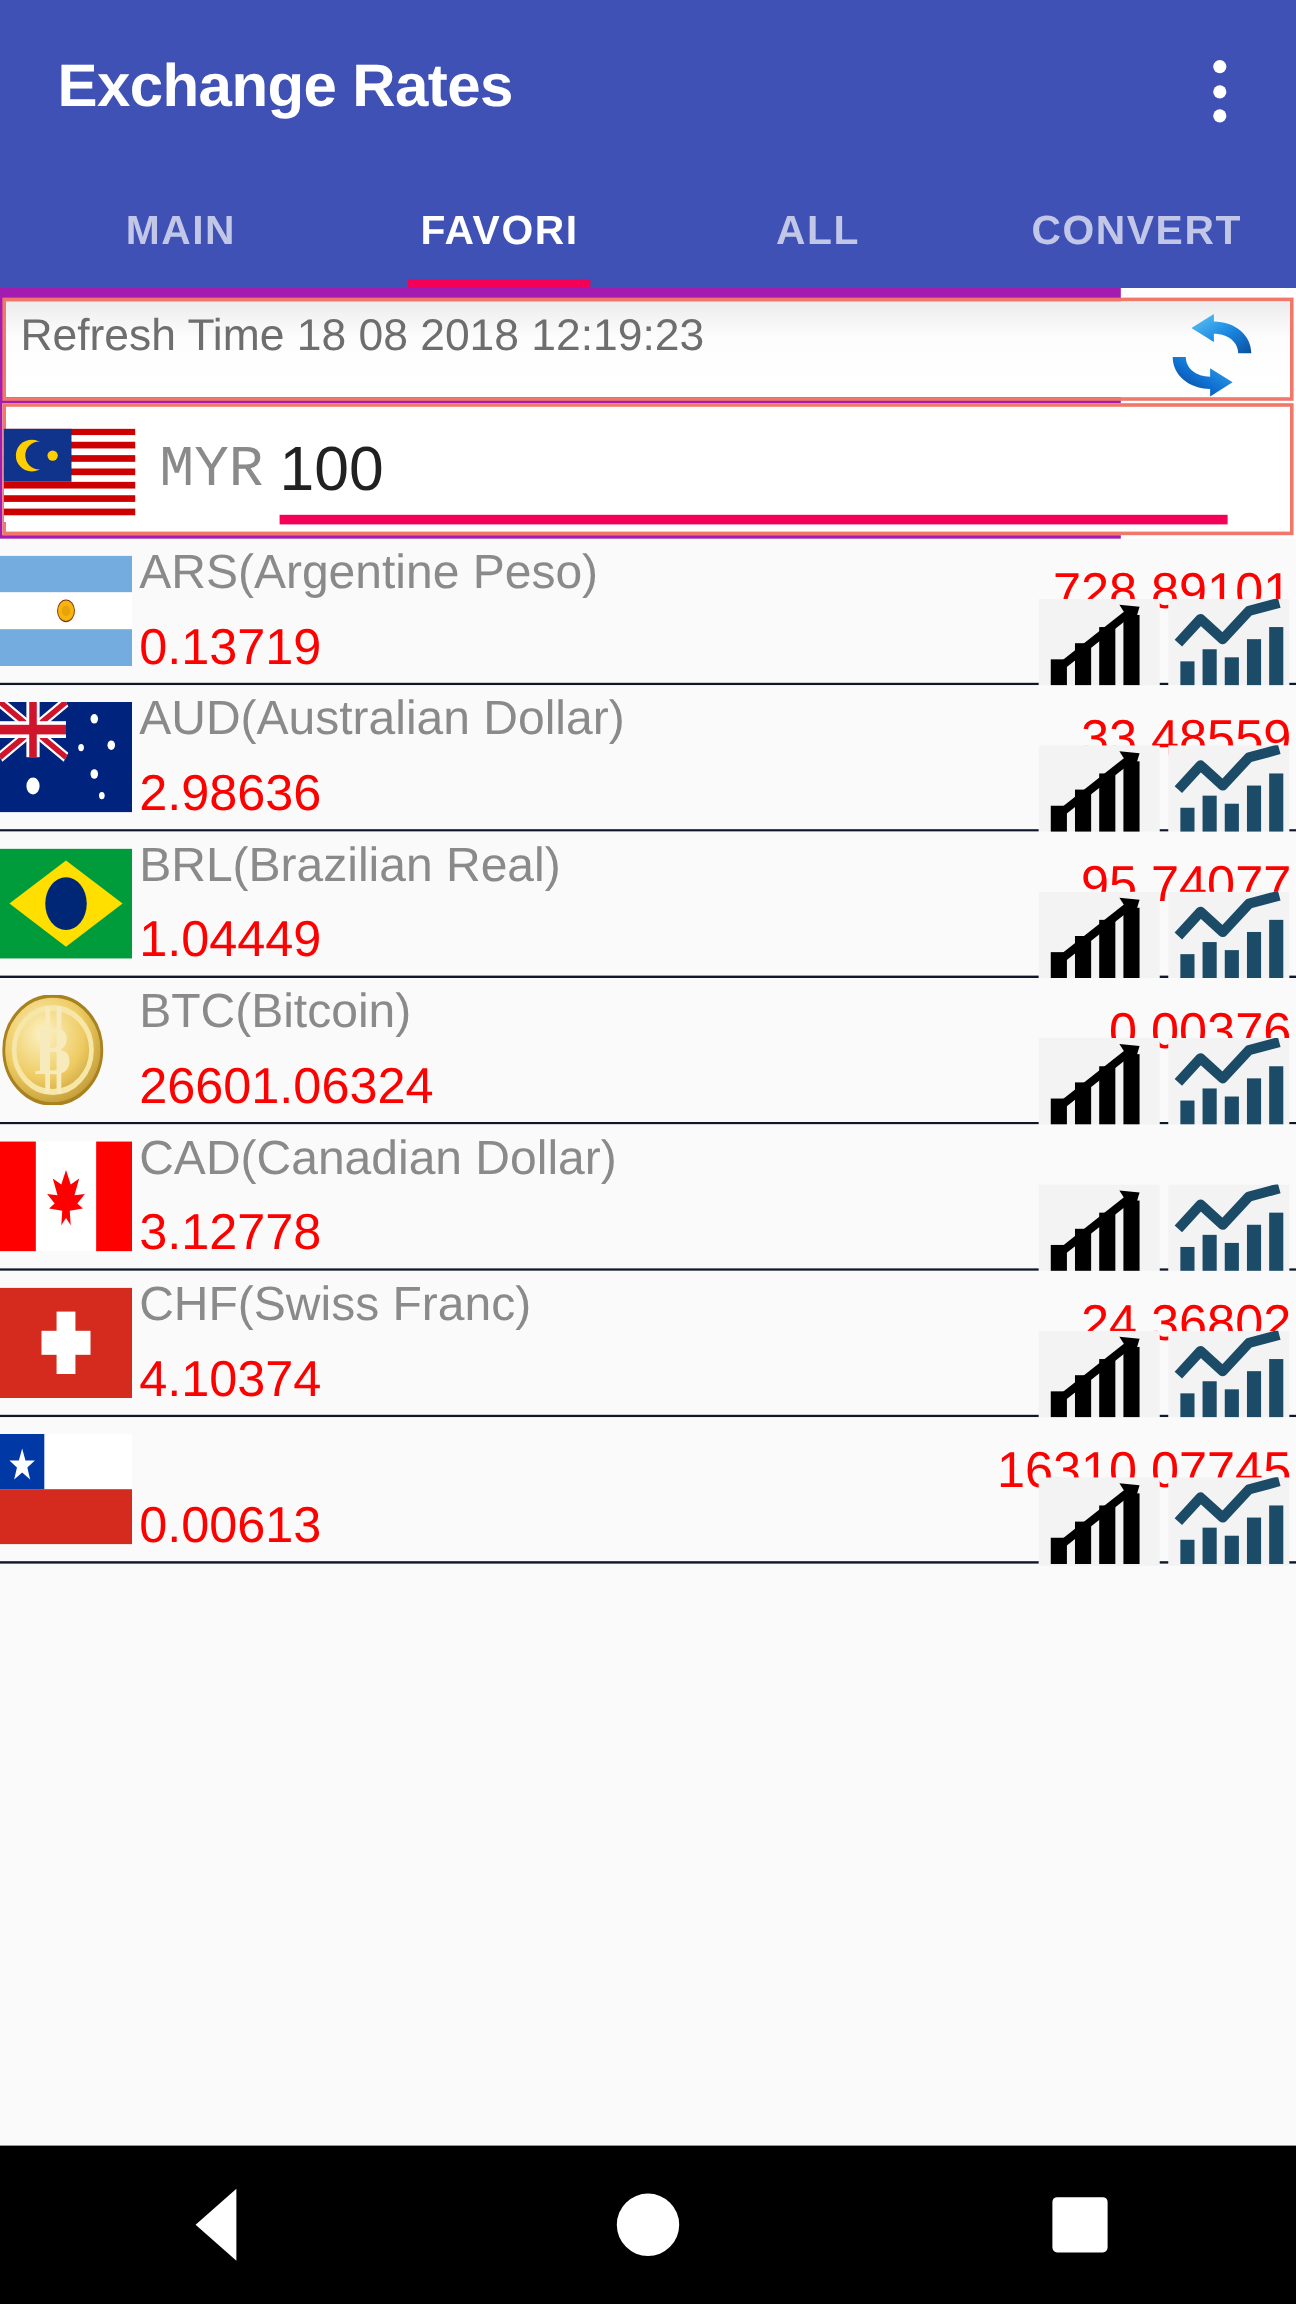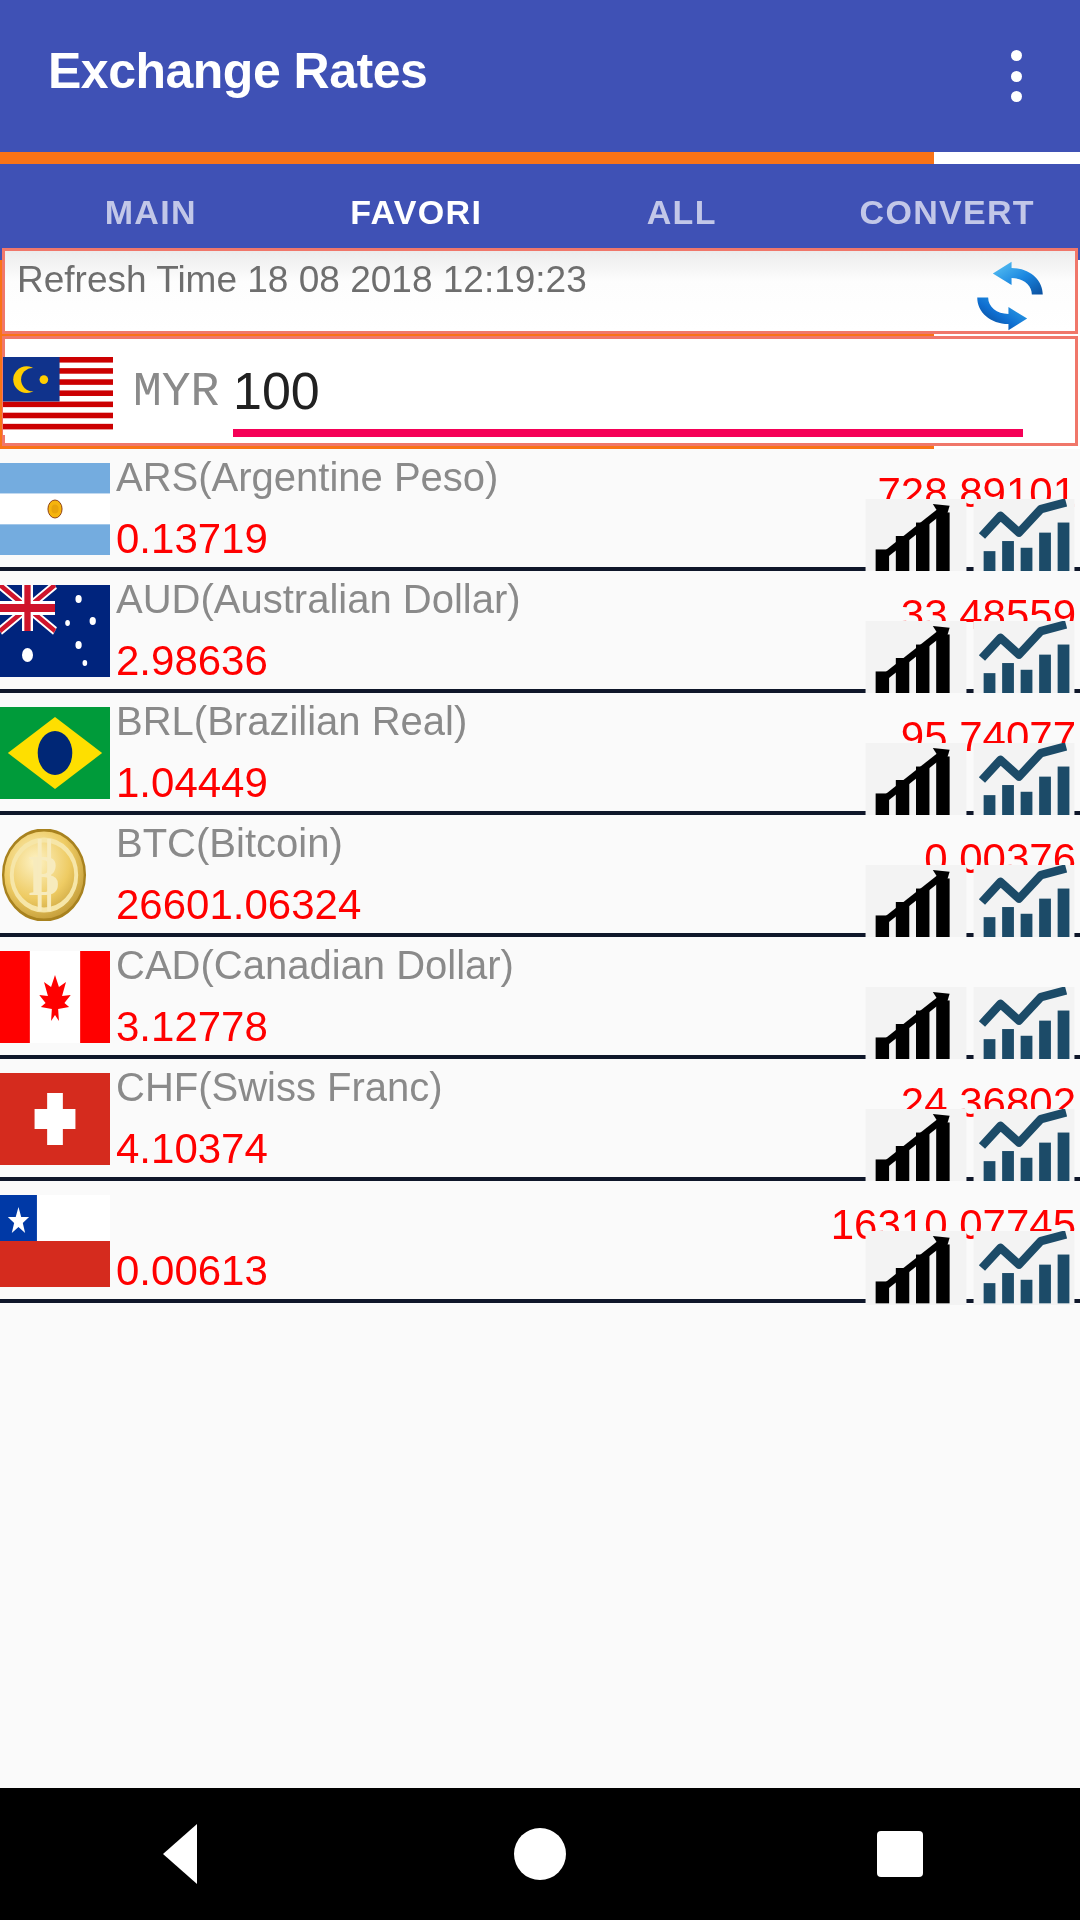--- a/index.html
+++ b/index.html
@@ -2,21 +2,21 @@
 <html><head>
 <meta charset="utf-8">
 <style>
   * { box-sizing: border-box; margin: 0; padding: 0; }
   html, body {
     width: 1080px; height: 1920px;
     background: #ffffff;
     font-family: "Liberation Sans", sans-serif;
     overflow: hidden;
   }
-  #app { position: relative; width: 934px; height: 1920px; background:#f97316; }
+  #app { position: relative; width: 934px; height: 1920px; background:#a21caf; }
 
   
   .appbar {
     position: absolute; top: 0; left: 0;
     width: 1080px; height: 152px;
     background: #3f51b5;
   }
   .app-title {
     position: absolute; left: 48px; top: 42px;
     font-size: 50px; font-weight: bold; color: #ffffff;
@@ -28,21 +28,21 @@
     display: flex; flex-direction: column;
     align-items: center; justify-content: space-between;
     padding: 6px 0; cursor: pointer;
   }
   .overflow-menu .dot {
     width: 11px; height: 11px; border-radius: 50%; background: #ffffff;
   }
 
   
   .tabbar {
-    position: absolute; top: 164px; left: 0;
+    position: absolute; top: 144px; left: 0;
     width: 1080px; height: 96px;
     background: #3f51b5;
     display: flex;
     padding-left: 18px;
   }
   .tab {
     flex: 1 1 25%;
     display: flex; align-items: center; justify-content: center;
     position: relative;
     cursor: pointer;
@@ -113,21 +113,21 @@
   
   .list {
     position: absolute; top: 449px; left: 0;
     width: 1080px; height: 1340px;
     background: #fafafa;
   }
   .row {
     position: relative;
     width: 1080px; height: 122px;
     background: #fafafa;
-    border-bottom: 4px solid #0f172a;
+    border-bottom: 2px solid #0f172a;
     cursor: pointer;
     padding-left: 42px;
   }
   .row-flag {
     position: absolute; left: 0px; top: 14px;
     width: 110px; height: 92px;
     overflow: hidden;
   }
   .row-name {
     position: absolute; left: 116px; top: 6px;

